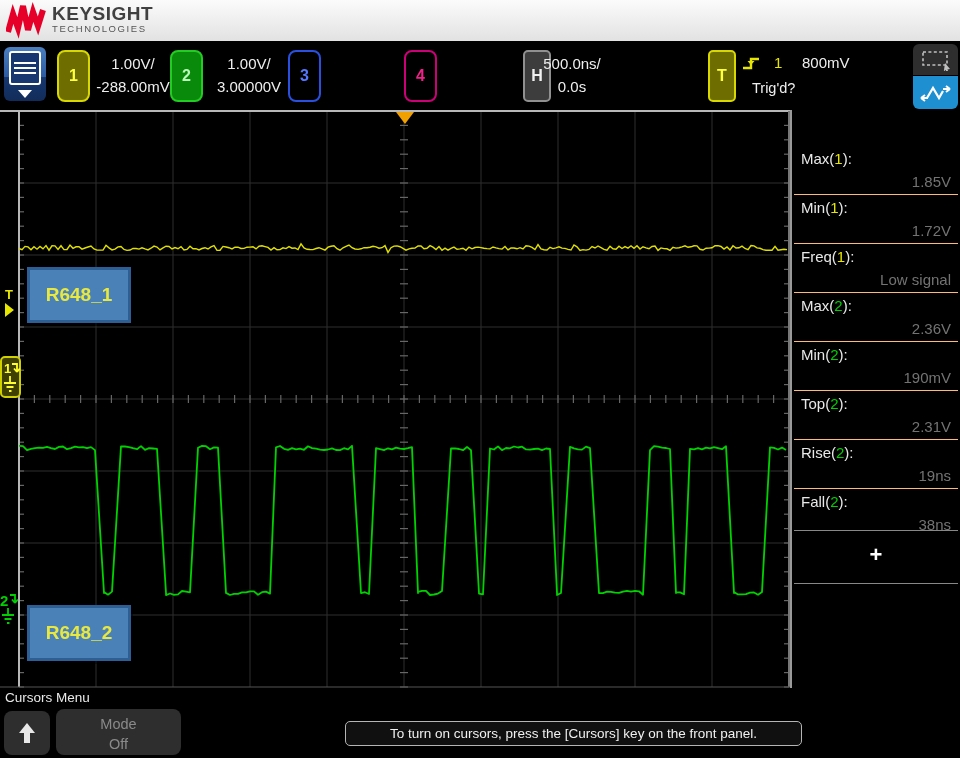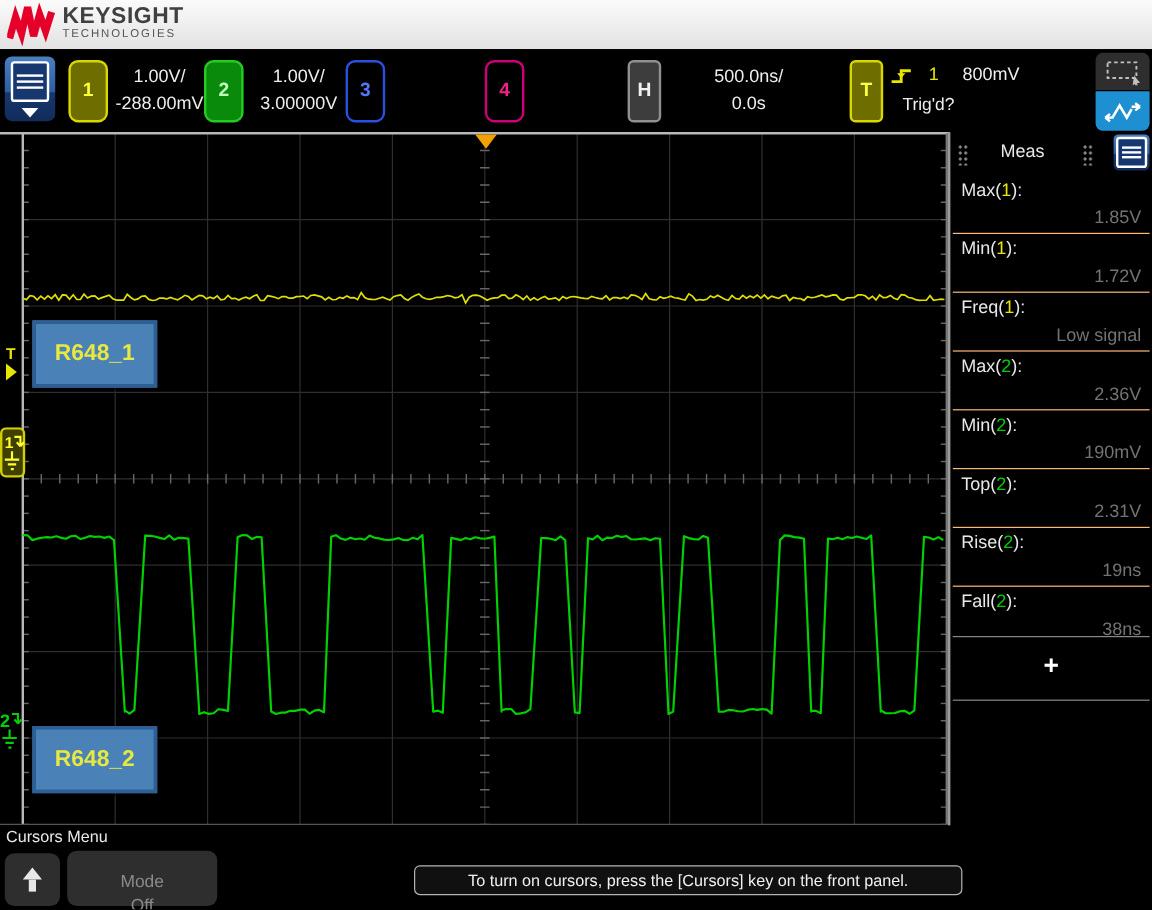--- a/index.html
+++ b/index.html
@@ -73,21 +73,21 @@
 
   
   #bottom{position:absolute;left:0;top:688px;width:960px;height:90px;background:#000;}
   #cursors-title{position:absolute;left:5px;top:2px;color:#e8e8e8;font-size:13.5px;}
   #btn-back{position:absolute;left:4px;top:23px;width:46px;height:44px;background:#2e2e2e;border-radius:8px;
             display:flex;flex-direction:column;align-items:center;justify-content:center;}
   #btn-back .head{width:0;height:0;border-left:8px solid transparent;border-right:8px solid transparent;
                   border-bottom:10px solid #e8e8e8;}
   #btn-back .stem{width:6px;height:10px;background:#e8e8e8;}
   #btn-mode{position:absolute;left:56px;top:21px;width:125px;height:46px;background:#2e2e2e;border-radius:8px;
-            text-align:center;color:#8a8a8a;font-size:14.5px;line-height:20px;padding-top:16px;box-sizing:border-box;}
+            text-align:center;color:#8a8a8a;font-size:14.5px;line-height:20px;padding-top:5px;box-sizing:border-box;}
   #hint{position:absolute;left:345px;top:33px;width:455px;height:23px;background:#101010;
         border:1.5px solid #b5b5b5;border-radius:5px;color:#f0f0f0;font-size:13.5px;
         text-align:center;line-height:23px;white-space:nowrap;}
 </style>
 </head>
 <body>
 
 <div id="screen">
 
   <div id="header">
@@ -120,21 +120,21 @@
     <div class="readout" style="left:203px;width:92px;">
       <div>1.00V/</div>
       <div>3.00000V</div>
     </div>
 
     <div class="ch-btn" style="left: 288px; border-color: rgb(42, 80, 224); background: rgb(0, 0, 0); color: rgb(85, 119, 255);">3</div>
 
     <div class="ch-btn" style="left: 404px; border-color: rgb(204, 0, 119); background: rgb(0, 0, 0); color: rgb(238, 34, 136);">4</div>
 
     <div class="ch-btn" style="left:523px;width:24px;border-color:#909090;background:#3d3d3d;color:#f0f0f0;border-radius:5px;">H</div>
-    <div class="readout" style="left:566px;width:96px;padding-left:10px;">
+    <div class="readout" style="left:524px;width:96px;">
       <div>500.0ns/</div>
       <div>0.0s</div>
     </div>
 
     <div class="ch-btn" style="left:708px;width:24px;border-color:#d8d800;background:#6e6e00;color:#ffff40;border-radius:5px;">T</div>
     <svg id="trig-icon" width="20" height="18" viewBox="0 0 20 18">
       <path d="M1,14 H9 V5 H17" fill="none" stroke="#e6e600" stroke-width="2.4"></path>
       <path d="M9,7 L5.5,11 H12.5 Z" fill="#e6e600" transform="rotate(180 9 9)"></path>
     </svg>
     <div id="trig-src">1</div>
@@ -375,32 +375,20 @@
         <text x="0" y="16" fill="#00d000" font-size="15" font-weight="bold" font-family="Liberation Sans,sans-serif">2</text>
         <path d="M10,5 L15,5 L15,13 M15,13 L12,9.5 M15,13 L17.8,9.5" fill="none" stroke="#00d000" stroke-width="1.8"></path>
         <path d="M8,18 V25 M2,25 H14 M4.5,29 H11.5 M7,33 H9.5" fill="none" stroke="#00d000" stroke-width="1.8"></path>
       </svg>
 
       <div id="lbl1" class="sig-label">R648_1</div>
       <div id="lbl2" class="sig-label">R648_2</div>
     </div>
 
     <div id="meas">
-      <div id="meas-titlebar">
-        <div class="dragdots" id="dots-l"></div>
-        <div id="meas-title">Meas</div>
-        <div class="dragdots" id="dots-r"></div>
-        <div id="meas-menu" class="menu-btn">
-          <div class="page-icon" style="width:16px;height:18px;gap:2px;">
-              <i></i>
-              <i></i>
-              <i></i>
-            </div>
-        </div>
-      </div>
       <div id="meas-rows">
           <div class="meas-row">
             <div class="meas-label"><span>Max(</span><span style="color: rgb(230, 230, 0);">1</span><span>):</span></div>
             <div class="meas-value">1.85V</div>
           </div>
           <div class="meas-row">
             <div class="meas-label"><span>Min(</span><span style="color: rgb(230, 230, 0);">1</span><span>):</span></div>
             <div class="meas-value">1.72V</div>
           </div>
           <div class="meas-row">

